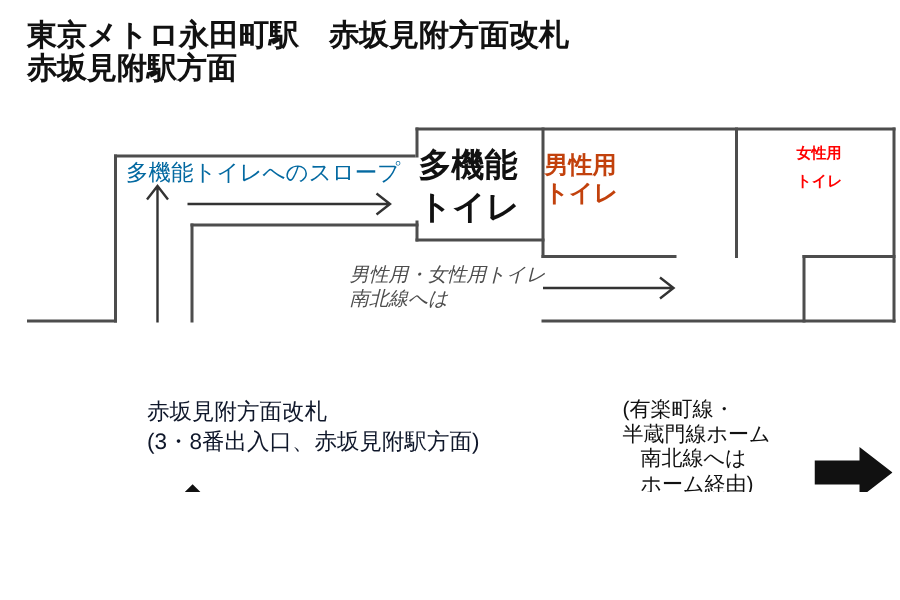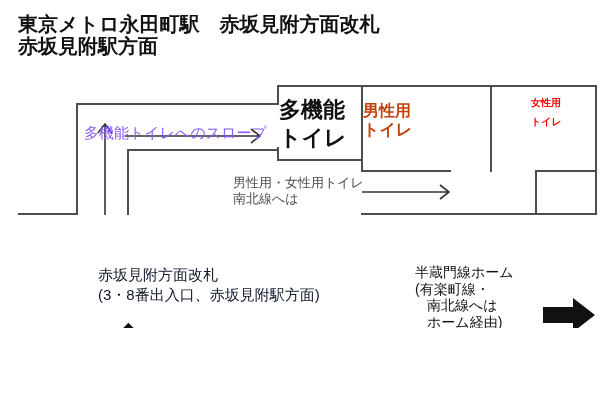--- a/index.html
+++ b/index.html
@@ -3,26 +3,26 @@
 <meta charset="utf-8">
 <style>
   html,body{margin:0;padding:0;background:#ffffff;}
   .stage{
     position:relative;width:600px;height:328px;background:#ffffff;overflow:hidden;
     font-family:"Liberation Sans","DejaVu Sans",sans-serif;color:#111111;
   }
   .wall{position:absolute;background:#4d4d4d;}
   .title{left:18px;top:13px;font-size:20px;font-weight:bold;line-height:22px;white-space:nowrap;}
   .lbl{position:absolute;white-space:nowrap;}
-  .multi-slope-label{left:84px;top:124px;font-size:15px;color:#8b5cf6;}
+  .multi-slope-label{left:84px;top:106px;font-size:15px;color:#0369a1;}
   .room-label{position:absolute;text-align:left;font-weight:bold;}
   .multi-room{left:279px;top:96px;width:82px;font-size:22px;line-height:28px;color:#111111;}
   .mens-room{left:363px;top:101px;width:100px;font-size:16px;line-height:19px;color:#c2410c;}
   .womens-room{left:491px;top:93px;width:100px;font-size:10px;line-height:19px;color:#ff0000;padding-left:40px;}
-  .mw-slope-label{left:233px;top:175px;font-size:13px;line-height:16px;color:#4d4d4d;}
+  .mw-slope-label{left:233px;top:175px;font-size:13px;line-height:16px;color:#4d4d4d;font-style:italic;}
   .gate-label{left:98px;top:265px;font-size:15px;line-height:19.5px;color:#0f172a;}
   .platform-label{left:415px;top:264px;font-size:14px;line-height:16.5px;color:#111111;}
   .indent{padding-left:12px;}
   svg{position:absolute;display:block;}
   .thin-arrow path{stroke:#333333;stroke-width:1.6;fill:none;}
   .thick-arrow polygon{fill:#111111;stroke:none;}
 </style>
 </head>
 <body>
 
@@ -81,22 +81,22 @@
     <div>男性用・女性用トイレ</div>
     <div>南北線へは</div>
   </div>
 
   <div class="lbl gate-label">
     <div>赤坂見附方面改札</div>
     <div>(3・8番出入口、赤坂見附駅方面)</div>
   </div>
 
   <div class="lbl platform-label">
+    <div>(有楽町線・</div>
     <div>半蔵門線ホーム</div>
-    <div>(有楽町線・</div>
     <div class="indent">南北線へは</div>
     <div class="indent">ホーム経由)</div>
     <div class="indent">半蔵門線</div>
   </div>
 
   <svg class="thick-arrow" style="left:101px;top:314px;" width="44" height="44" viewBox="0 0 44 44">
     <polygon points="3,41 22.1,37.5 18.2,33.6 35.2,16.6 27.4,8.8 10.4,25.8 6.5,21.9"></polygon>
   </svg>
   <svg class="thick-arrow" style="left:543px;top:297px;" width="52" height="36" viewBox="0 0 52 36">
     <polygon points="0,10 30,10 30,1 52,18 30,35 30,26 0,26"></polygon>

